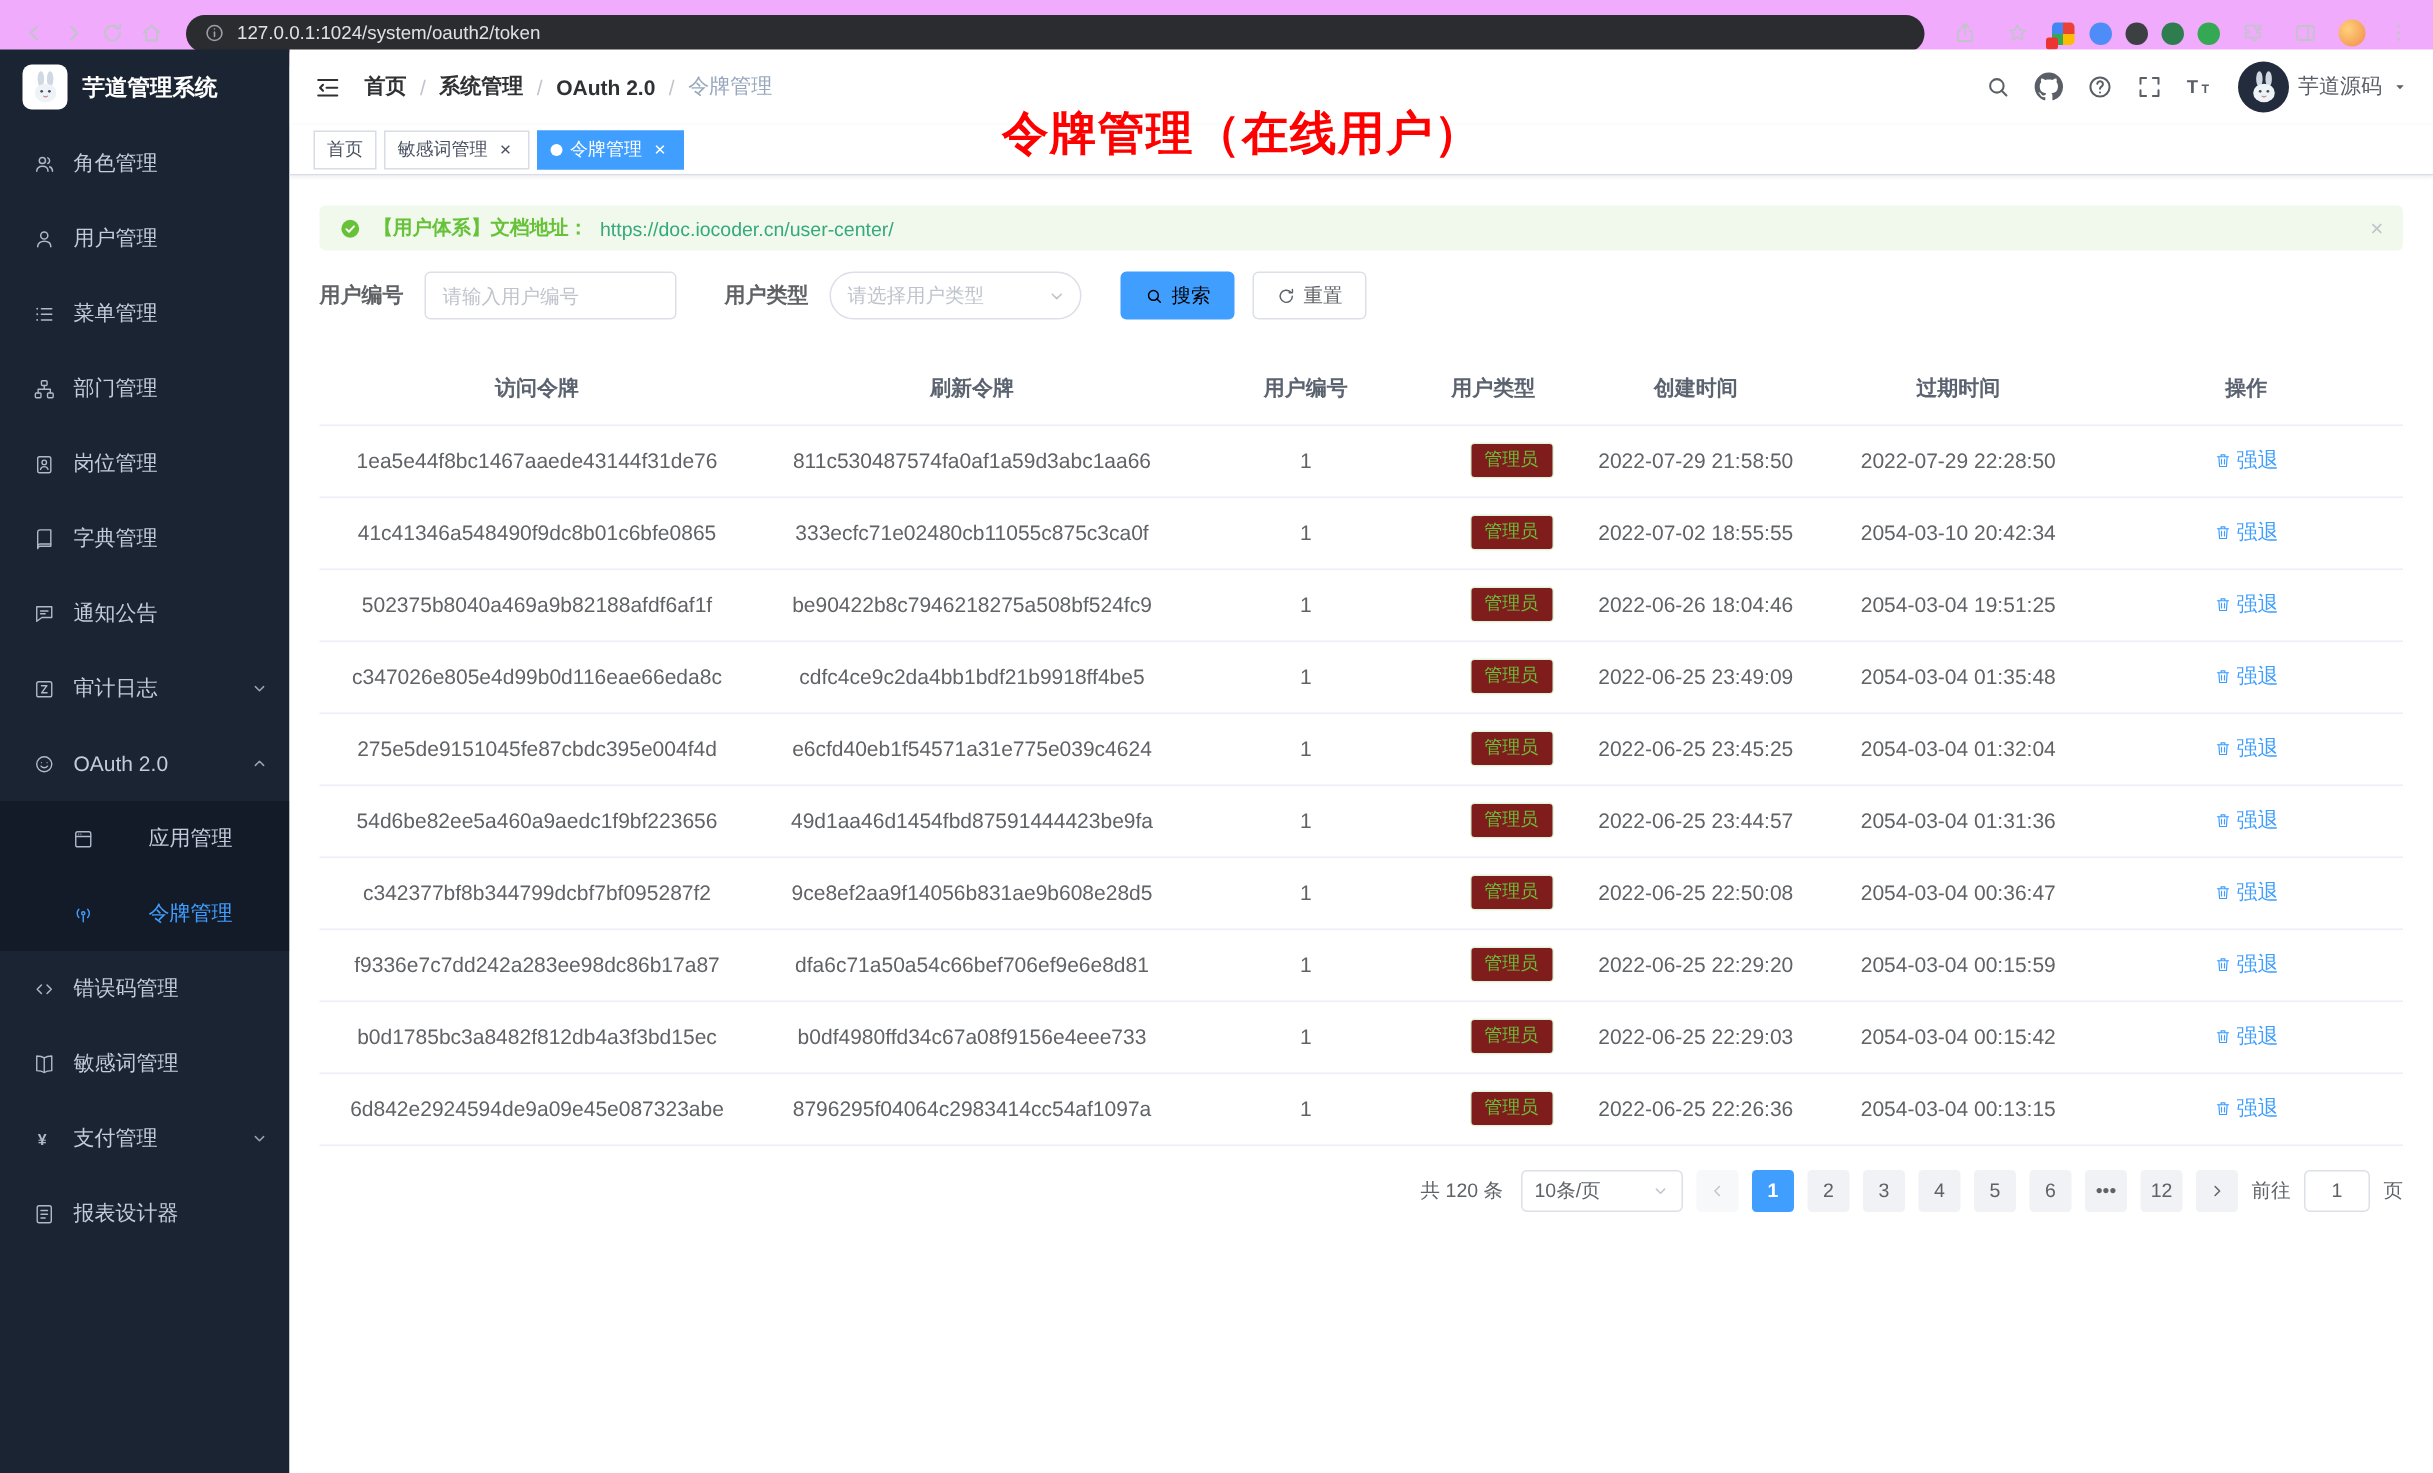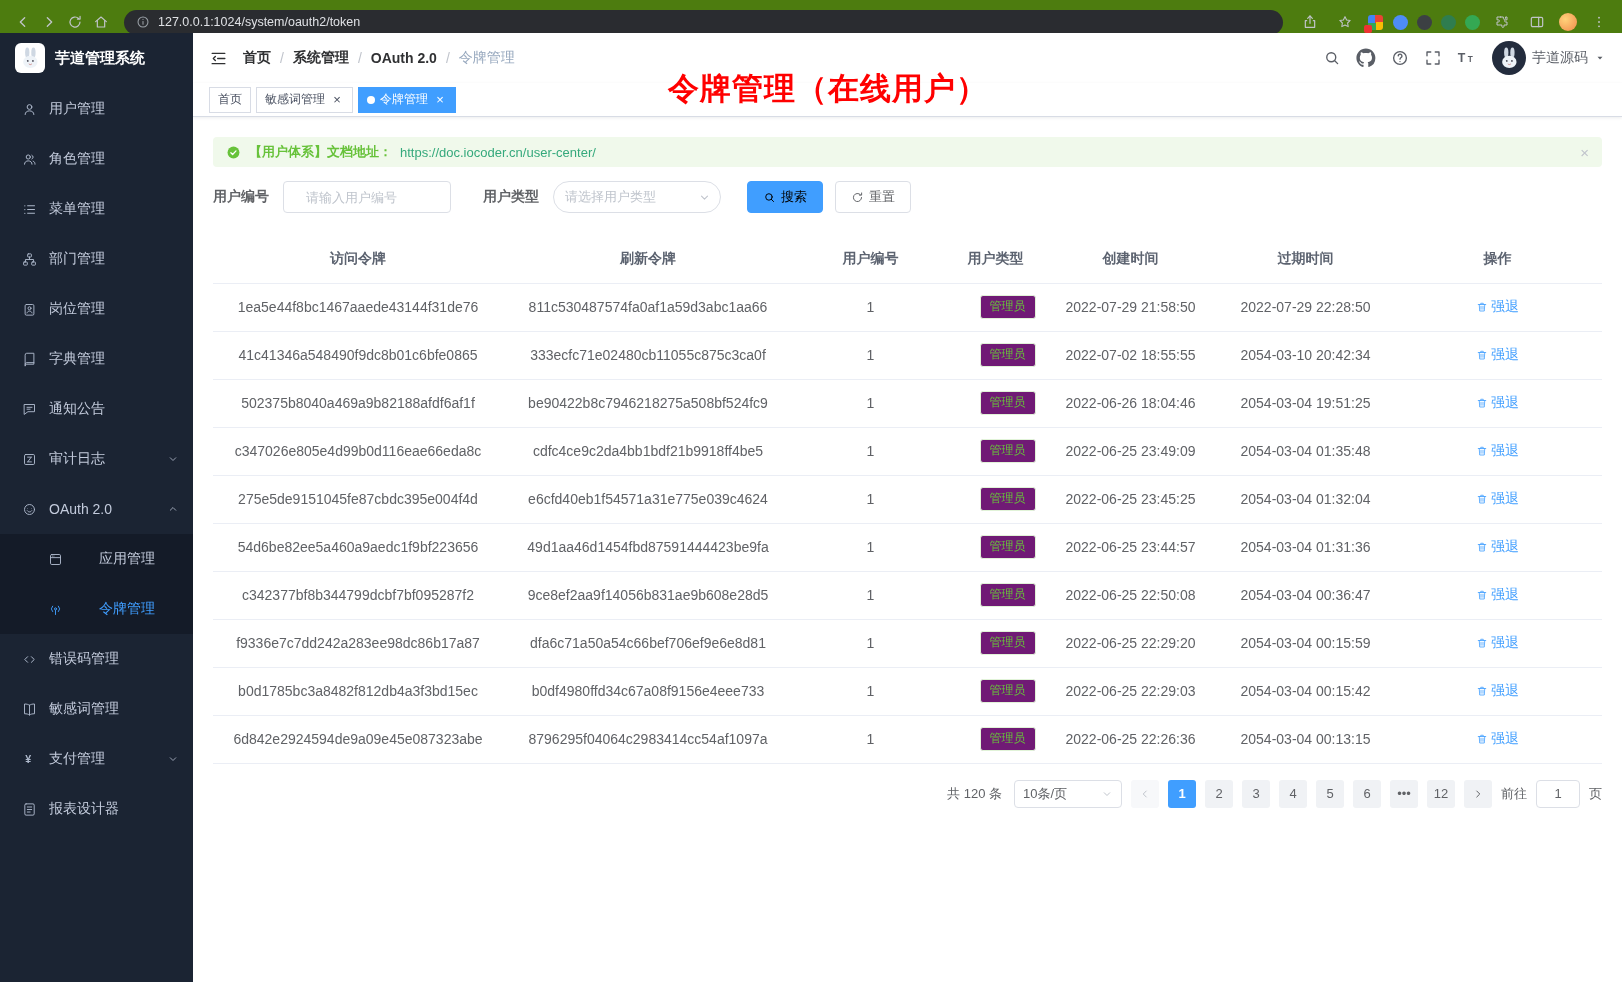--- a/index.html
+++ b/index.html
@@ -5,21 +5,21 @@
   :root{
     --primary:#409eff; --success:#67c23a; --sidebar:#1b2433; --submenu:#141b28; --annot:#ff0000;
     --border:#dcdfe6; --tborder:#ebeef5; --text:#606266;
   }
   *{box-sizing:border-box;margin:0;padding:0;}
   html,body{width:1622px;height:982px;}
   body{font-family:"Liberation Sans","DejaVu Sans",sans-serif;font-size:14px;color:#303133;background:#fff;overflow:hidden;position:relative;}
   svg{display:block;}
 
   
-  .browser{height:44px;background:#4d7c0f;display:flex;align-items:center;padding:0 10px;color:#b9bec4;}
+  .browser{height:44px;background:#f0abfc;display:flex;align-items:center;padding:0 10px;color:#b9bec4;}
   .b-icon{width:26px;height:24px;display:flex;align-items:center;justify-content:center;font-size:16px;color:#c0c4c9;flex:0 0 auto;}
   .url-bar{flex:1;height:25px;margin:0 10px;background:#2a2c30;border-radius:13px;display:flex;align-items:center;gap:8px;padding:0 12px;font-size:12.5px;color:#dfe1e5;min-width:0;}
   .url-bar .b-icon{width:auto;font-size:14px;color:#9aa0a6;}
   .browser-right{display:flex;align-items:center;gap:9px;margin-left:4px;}
   .ext-dot{width:15px;height:15px;border-radius:50%;flex:0 0 auto;}
   .ext-wrap{position:relative;width:17px;height:17px;flex:0 0 auto;}
   .ext-sq{position:absolute;inset:1px;border-radius:3px;background:conic-gradient(#ea4335 0 25%,#fbbc04 0 50%,#34a853 0 75%,#4285f4 0);}
   .ext-badge{position:absolute;left:-3px;bottom:-2px;width:8px;height:8px;border-radius:2px;background:#e33;}
   .profile-avatar{width:18px;height:18px;border-radius:50%;background:radial-gradient(circle at 35% 35%,#ffd27a,#f08a4b);flex:0 0 auto;}
 
@@ -61,34 +61,34 @@
   
   .content{padding:20px 20px 0 20px;position:relative;}
   .alert{height:30px;background:#f0f9eb;border-radius:4px;display:flex;align-items:center;gap:8px;padding:0 13px;margin-bottom:14px;}
   .alert .a-icon{font-size:15px;display:flex;}
   .alert-text{color:var(--success);font-size:13px;font-weight:bold;}
   .alert-link{color:#35a97c;font-size:13px;text-decoration:none;cursor:pointer;}
   .alert-close{margin-left:auto;color:#c0c4cc;font-size:15px;cursor:pointer;line-height:1;}
 
   .filter{display:flex;align-items:center;margin-bottom:22px;}
   .f-label{font-weight:bold;color:var(--text);font-size:14px;margin-right:14px;white-space:nowrap;}
-  .f-input{width:168px;height:32px;border:1px solid var(--border);border-radius:4px;padding:0 22px;font-size:13px;color:var(--text);outline:none;margin-right:32px;font-family:inherit;}
+  .f-input{width:168px;height:32px;border:1px solid var(--border);border-radius:4px;padding:0 11px;font-size:13px;color:var(--text);outline:none;margin-right:32px;font-family:inherit;}
   .f-input::placeholder{color:#bfc4cc;}
   .f-select{width:168px;height:32px;border:1px solid var(--border);border-radius:16px;padding:0 9px 0 11px;display:flex;align-items:center;justify-content:space-between;margin-right:26px;cursor:pointer;}
   .sel-ph{color:#bfc4cc;font-size:13px;}
   .sel-caret{color:#c0c4cc;font-size:13px;display:flex;}
   .btn{height:32px;padding:0 15px;border-radius:4px;font-size:13px;display:inline-flex;align-items:center;gap:5px;cursor:pointer;font-family:inherit;margin-right:12px;}
   .btn .btn-ic{font-size:13px;display:flex;}
   .btn.primary{background:var(--primary);border:1px solid var(--primary);color:#000000;}
   .btn.plain{background:#fff;border:1px solid var(--border);color:var(--text);}
 
   table.data-table{width:100%;border-collapse:collapse;table-layout:fixed;}
   .data-table th{height:48px;font-size:14px;font-weight:bold;color:#5c6370;text-align:center;border-bottom:1px solid var(--tborder);}
   .data-table td{height:48px;font-size:14px;color:var(--text);text-align:center;border-bottom:1px solid var(--tborder);white-space:nowrap;overflow:hidden;}
-  .tag-success{display:inline-block;padding:3px 9px;font-size:12px;color:var(--success);background:#701a75;border:1px solid #e1f3d8;border-radius:3px;line-height:1.3;margin-left:24px;}
+  .tag-success{display:inline-block;padding:3px 9px;font-size:12px;color:var(--success);background:#7f1d1d;border:1px solid #e1f3d8;border-radius:3px;line-height:1.3;margin-left:24px;}
   .action-link{color:var(--primary);font-size:14px;text-decoration:none;display:inline-flex;align-items:center;gap:3px;cursor:pointer;}
   .action-link .btn-ic{font-size:12px;display:flex;}
 
   .pager{display:flex;align-items:center;justify-content:flex-end;gap:9px;margin-top:16px;color:var(--text);font-size:13px;}
   .pg-total{margin-right:3px;}
   .pg-size{width:108px;height:28px;border:1px solid var(--border);border-radius:4px;display:flex;align-items:center;justify-content:space-between;padding:0 8px;cursor:pointer;background:#fff;}
   .pg-caret{color:#c0c4cc;font-size:12px;display:flex;}
   .page-list{display:flex;gap:9px;}
   .page-btn{min-width:28px;height:28px;padding:0 4px;border-radius:3px;background:#f0f2f5;display:inline-flex;align-items:center;justify-content:center;font-size:13px;color:var(--text);cursor:pointer;}
   .page-btn.active{background:var(--primary);color:#fff;font-weight:bold;}
@@ -188,36 +188,36 @@
           <circle cx="14.5" cy="14.5" r=".9" fill="#4a4a55"></circle>
           <path d="M10.8 17.6c.8.7 1.6.7 2.4 0" stroke="#c97e7e" stroke-width=".8" fill="none" stroke-linecap="round"></path>
         </svg>
       </span>
     <span class="logo-title">芋道管理系统</span>
   </div>
   <nav class="menu" id="menu">
       <div class="menu-item">
         <span class="mi-icon">
           <svg viewBox="0 0 24 24" width="1em" height="1em" fill="none" stroke="currentColor" stroke-width="1.6" stroke-linecap="round" stroke-linejoin="round">
-            <circle cx="12" cy="8" r="3.8"></circle>
-            <path d="M5 20c0-3.8 3.1-5.8 7-5.8s7 2 7 5.8"></path>
-          </svg>
-        </span>
-        <span class="mi-label">用户管理</span>
-      </div>
-      <div class="menu-item">
-        <span class="mi-icon">
-          <svg viewBox="0 0 24 24" width="1em" height="1em" fill="none" stroke="currentColor" stroke-width="1.6" stroke-linecap="round" stroke-linejoin="round">
             <circle cx="10" cy="8" r="3.3"></circle>
             <path d="M4 19.5c0-3.4 2.6-5.3 6-5.3s6 1.9 6 5.3"></path>
             <path d="M15.8 5.2a3.3 3.3 0 0 1 0 6"></path>
             <path d="M17.8 14.6c2.1.8 3 2.4 3 4.9"></path>
           </svg>
         </span>
         <span class="mi-label">角色管理</span>
+      </div>
+      <div class="menu-item">
+        <span class="mi-icon">
+          <svg viewBox="0 0 24 24" width="1em" height="1em" fill="none" stroke="currentColor" stroke-width="1.6" stroke-linecap="round" stroke-linejoin="round">
+            <circle cx="12" cy="8" r="3.8"></circle>
+            <path d="M5 20c0-3.8 3.1-5.8 7-5.8s7 2 7 5.8"></path>
+          </svg>
+        </span>
+        <span class="mi-label">用户管理</span>
       </div>
       <div class="menu-item">
         <span class="mi-icon">
           <svg viewBox="0 0 24 24" width="1em" height="1em" fill="none" stroke="currentColor" stroke-width="1.6" stroke-linecap="round" stroke-linejoin="round">
             <path d="M9 6h11M9 12h11M9 18h11"></path>
             <circle cx="4.5" cy="6" r="1" fill="currentColor" stroke="none"></circle>
             <circle cx="4.5" cy="12" r="1" fill="currentColor" stroke="none"></circle>
             <circle cx="4.5" cy="18" r="1" fill="currentColor" stroke="none"></circle>
           </svg>
         </span>

